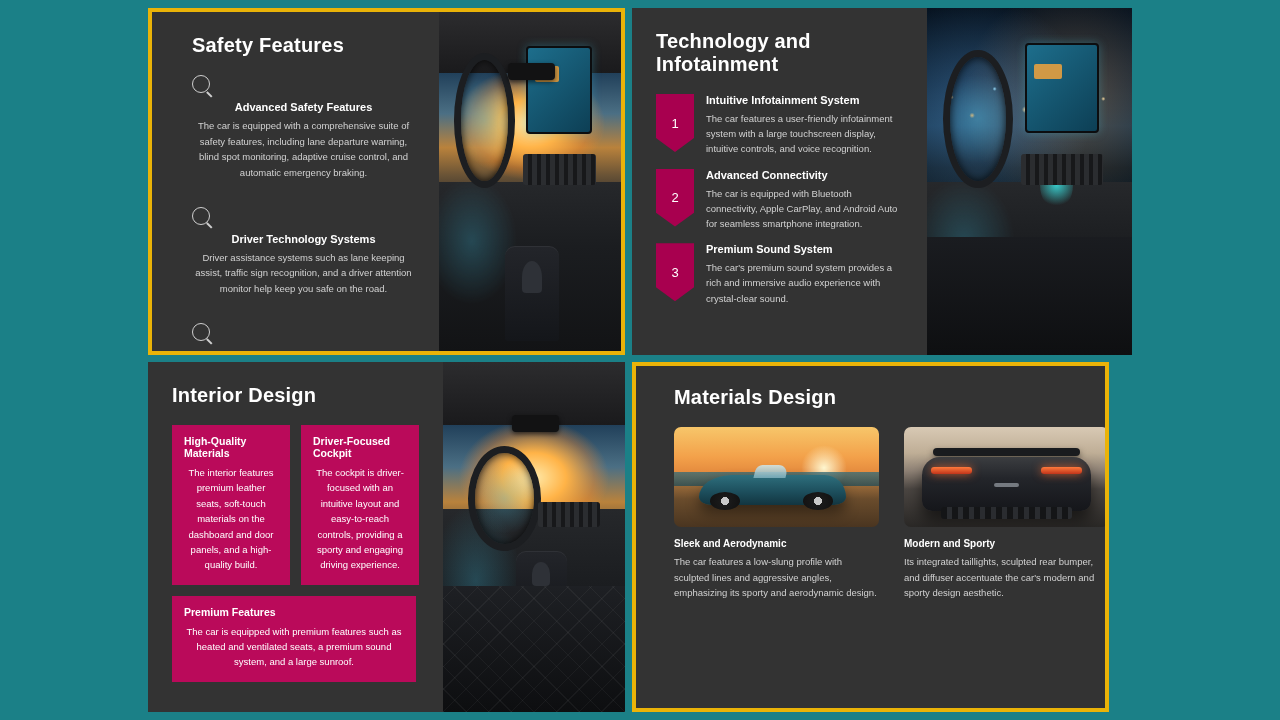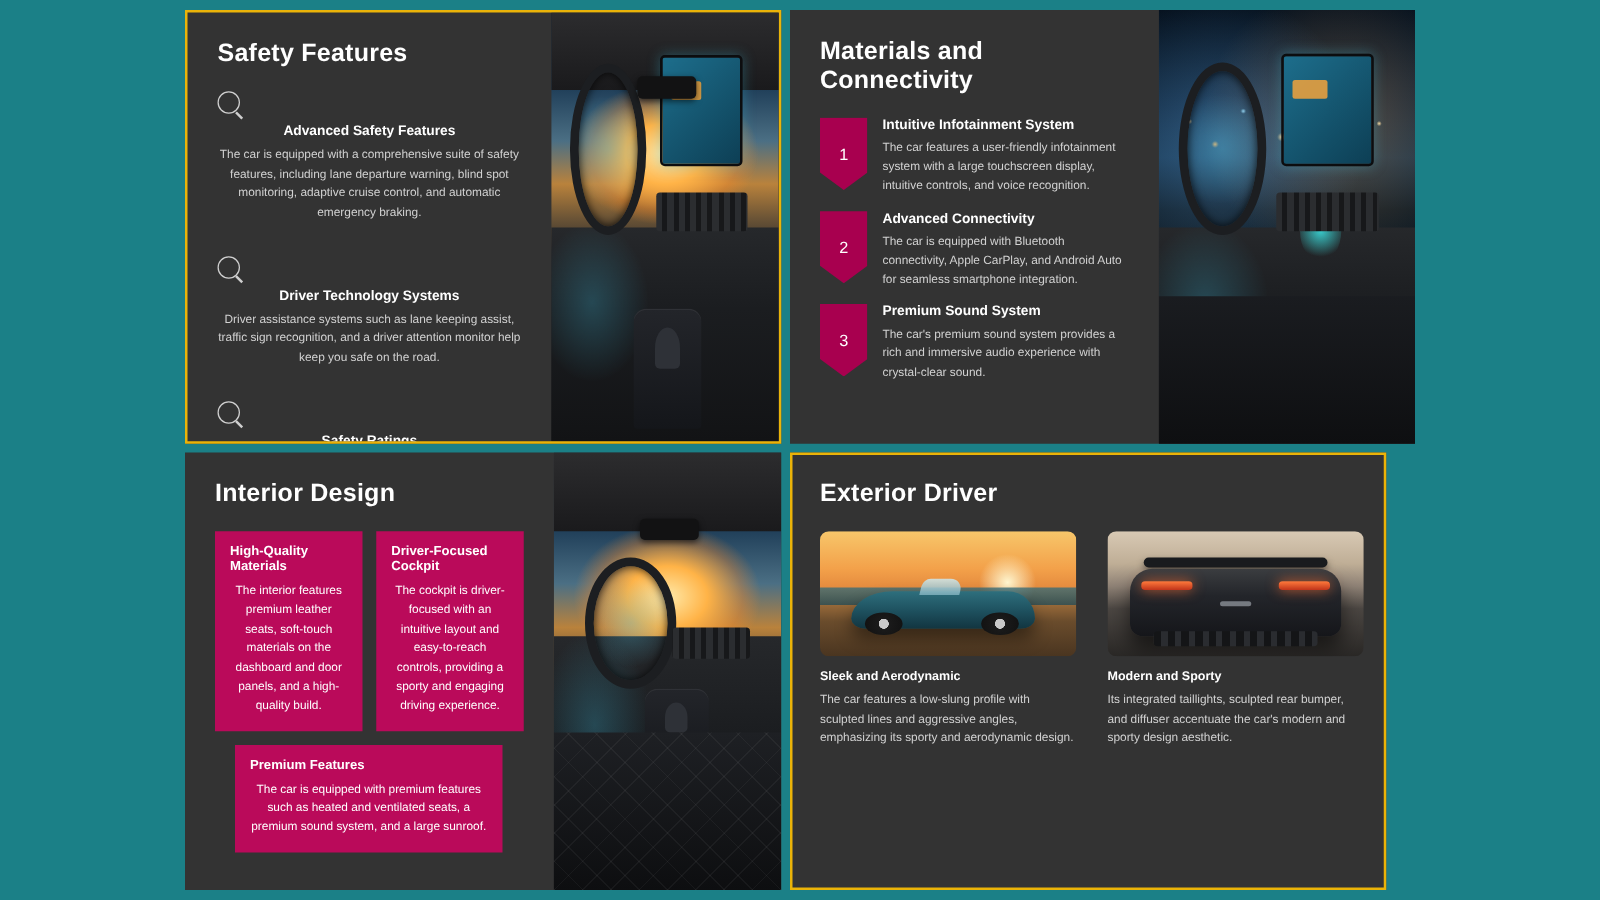--- a/index.html
+++ b/index.html
@@ -16,21 +16,21 @@
     background: #1b8087;
   }
 
   
   .panel {
     position: absolute;
     background: #333333;
     overflow: hidden;
     display: flex;
   }
-  .panel.white-border { border: 2px solid #eab308; }
+  .panel.white-border { border: 4px solid #eab308; padding-left: 16px; }
 
   .panel-body {
     flex: 1 1 auto;
     min-width: 0;
     padding: 22px 24px 20px 24px;
   }
   .panel-photo {
     flex: 0 0 auto;
     position: relative;
     overflow: hidden;
@@ -120,21 +120,21 @@
     font-size: 10.5px;
     font-weight: bold;
     margin-bottom: 6px;
   }
   .card-text {
     font-size: 9.5px;
     line-height: 1.62;
     text-align: center;
   }
   .card.half { width: 119px; }
-  .card.full { width: 214px; margin-top: 11px; margin-left: 16px; }
+  .card.full { width: 244px; margin-top: 11px; }
 
   
   .ext-grid {
     display: flex;
     gap: 25px;
     margin-top: 4px;
   }
   .ext-col { width: 205px; }
   .ext-photo {
     width: 205px; height: 100px;
@@ -409,21 +409,21 @@
         <div class="wheel"></div>
         <div class="screen-c"></div>
         <div class="vents"></div>
         <div class="console"></div>
       </div>
     </div>
   </div>
 
   <div class="panel" style="left:632px; top:8px; width:500px; height:347px;">
     <div class="panel-body">
-      <h2 class="title">Materials and Connectivity</h2>
+      <h2 class="title">Technology and Infotainment</h2>
 
       <div class="tech-row">
         <div class="tech-chip">1</div>
         <div class="tech-txt">
           <div class="tech-head">Intuitive Infotainment System</div>
           <div class="tech-desc">The car features a user-friendly infotainment system with a large touchscreen display, intuitive controls, and voice recognition.</div>
         </div>
       </div>
 
       <div class="tech-row">
@@ -483,21 +483,21 @@
         <div class="wheel" style="left:14%; top:24%; width:40%; height:30%;"></div>
         <div class="vents" style="left:52%; top:40%; width:34%; height:7%;"></div>
         <div class="console" style="left:40%; bottom:26%; width:28%; height:20%;"></div>
         <div class="quilt"></div>
       </div>
     </div>
   </div>
 
   <div class="panel white-border" style="left:632px; top:362px; width:477px; height:350px; display:block;">
     <div class="panel-body" style="padding:20px 22px;">
-      <h2 class="title">Exterior Driver</h2>
+      <h2 class="title">Materials Design</h2>
 
       <div class="ext-grid">
         <div class="ext-col">
           <div class="ext-photo">
             <div class="ph ext1">
               <div class="sun"></div>
               <div class="sea"></div>
               <div class="car">
                   <span class="w1"></span>
                   <span class="w2"></span>

